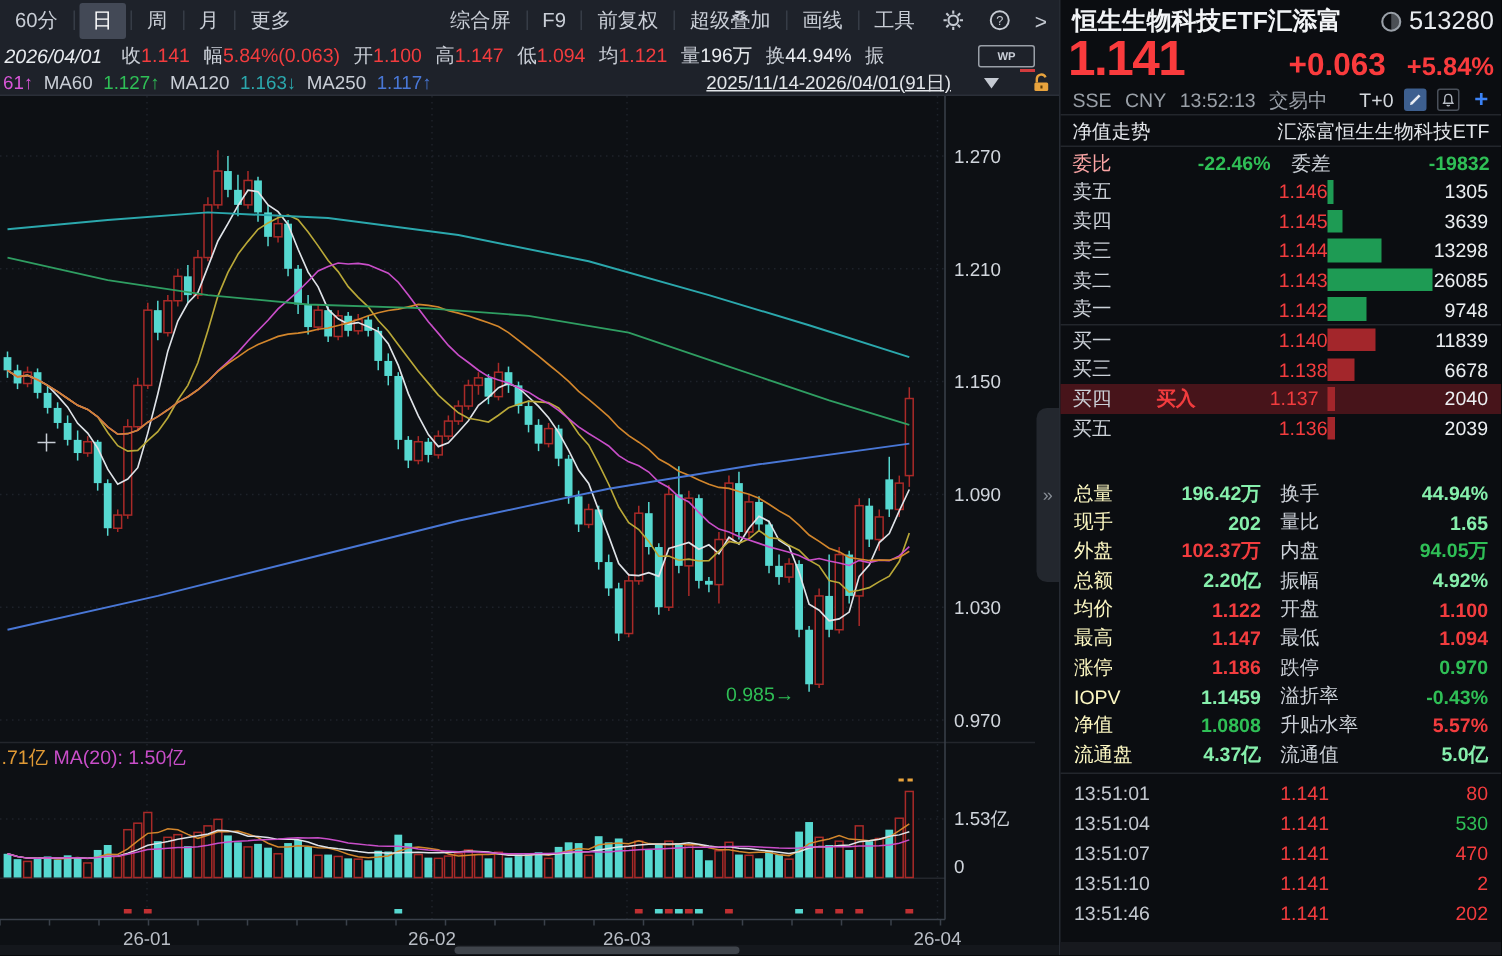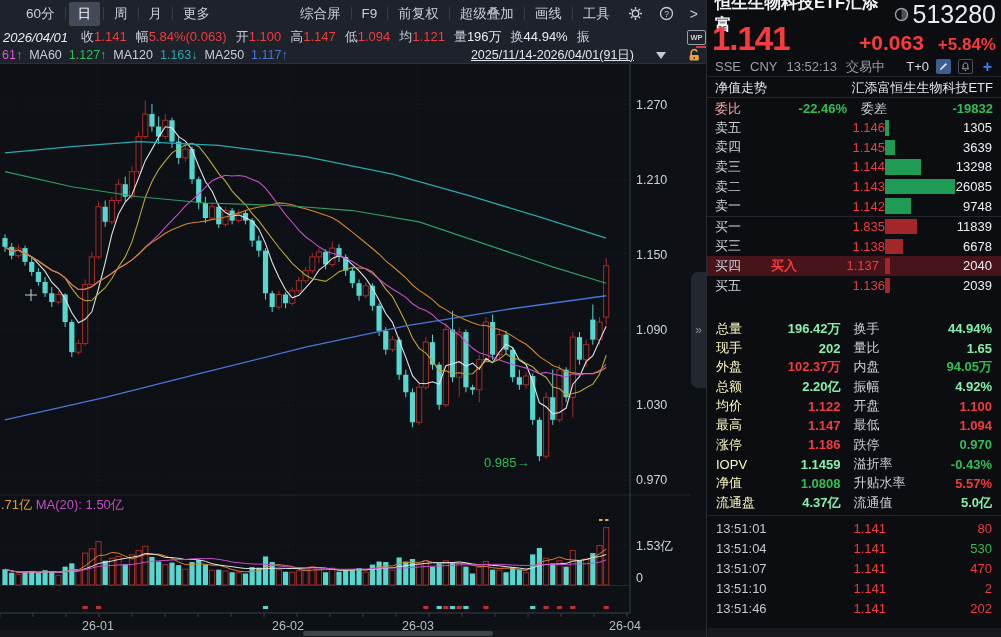--- a/index.html
+++ b/index.html
@@ -1,21 +1,21 @@
 <!DOCTYPE html>
 <html><head>
 <meta charset="utf-8">
 <style>
   html,body{margin:0;padding:0;background:#000;}
   *{box-sizing:border-box;}
   #app{position:relative;width:1001px;height:637px;background:#0d1014;overflow:hidden;
        font-family:"Liberation Sans","DejaVu Sans",sans-serif;color:#c9ced6;-webkit-font-smoothing:antialiased;}
   
   #toolbar{position:absolute;left:0;top:0;width:706px;height:64px;background:#1e222a;border-bottom:1px solid #2a2f38;}
-  .tb-row1{display:flex;height:27px;font-size:13.5px;color:#c9ced6;padding-left:16px;}
+  .tb-row1{display:flex;height:27px;font-size:13.5px;color:#c9ced6;}
   .tb-item{padding:2px 10px;cursor:pointer;white-space:nowrap;}
   .tb-item.active{background:#434956;color:#fff;border-radius:2px;padding:3px 9px;margin:0 3px;}
   .tb-sep{width:1px;height:13px;background:#363c46;}
   .tb-right{margin-left:auto;display:flex;align-items:center;}
   .tb-ico{padding:0 8px;display:flex;align-items:center;cursor:pointer;color:#c5cad2;}
   .tb-row2{display:flex;align-items:center;height:20px;font-size:13px;padding-left:3px;white-space:nowrap;}
   .tb-row2 .fld{margin-right:9px;}
   .lbl{color:#c9ced6;} .v-r{color:#f23c3e;} .v-w{color:#e8ebef;}
   .tb-row3{display:flex;align-items:center;height:16px;font-size:12.5px;padding-left:2px;white-space:nowrap;}
   .ma-it{margin-right:7px;}
@@ -26,21 +26,21 @@
   
   #chart{position:absolute;left:0;top:64px;}
   #vol-legend{position:absolute;left:1px;top:496px;font-size:13px;white-space:nowrap;}
   #vol-legend .o{color:#e09a35;} #vol-legend .m{color:#c94ec9;}
   #scrollbar{position:absolute;left:0;top:630px;width:706px;height:7px;background:#14171c;}
   #scroll-thumb{position:absolute;left:303px;top:1px;width:190px;height:5px;background:#3f444b;border-radius:3px;cursor:pointer;}
   
   #panel{position:absolute;left:706px;top:0;width:295px;height:637px;background:#0b0d11;border-left:1px solid #262b33;font-size:13px;}
   #p-name-row{position:absolute;left:0;top:2px;width:100%;height:24px;display:flex;align-items:center;padding:0 5px 0 8px;}
   #p-name{font-size:16.5px;font-weight:bold;color:#f2f4f6;letter-spacing:0px;}
-  #p-code{font-size:25px;color:#e8ebef;margin-left:2px;}
+  #p-code{font-size:17px;color:#e8ebef;margin-left:2px;}
   #p-price-row{position:absolute;left:0;top:25px;width:100%;height:30px;display:flex;align-items:baseline;padding:0 5px 0 5px;}
   #p-price{font-size:33px;font-weight:bold;color:#fa3b3d;line-height:28px;letter-spacing:-1px;}
   #p-chg{font-size:21px;font-weight:bold;color:#fa3b3d;margin-left:auto;}
   #p-chgp{font-size:17px;font-weight:bold;color:#fa3b3d;margin-left:14px;}
   #p-info-row{position:absolute;left:0;top:57px;width:100%;height:20px;display:flex;align-items:center;padding:0 6px 0 8px;color:#9aa0a8;border-bottom:1px solid #23262c;}
   #p-info-row .gap{margin-right:9px;}
   .mini-ico{width:15px;height:15px;margin-left:7px;display:flex;align-items:center;justify-content:center;cursor:pointer;}
   #p-nav-row{position:absolute;left:0;top:78px;width:100%;height:20px;display:flex;align-items:center;padding:0 8px;color:#e4e7eb;border-bottom:1px solid #23262c;}
   #p-weibi-row{position:absolute;left:0;top:99px;width:100%;height:19px;display:flex;align-items:center;padding:0 8px;}
   .g{color:#2fbf56;} .r{color:#f23c3e;} .w{color:#86efac;}
@@ -60,21 +60,21 @@
   .st-l2{width:76px;margin-left:13px;color:#ccd1d8;}
   .st-v2{flex:1;text-align:right;font-weight:600;}
   #stats-div{position:absolute;left:0;top:515px;width:100%;border-top:1px solid #23262c;}
   #trades{position:absolute;left:0;top:519px;width:100%;}
   .tr-row{height:19.9px;display:flex;align-items:center;padding:0 9px;color:#c3c8cf;}
   .tr-time{width:88px;}
   .tr-price{width:82px;text-align:right;color:#f23c3e;}
   .tr-vol{flex:1;text-align:right;}
   #p-bottom{position:absolute;left:0;top:628px;width:100%;height:9px;background:#17191e;}
   #expander{position:absolute;left:691px;top:272px;width:15px;height:116px;background:#23272e;border-radius:7px 0 0 7px;display:flex;align-items:center;justify-content:center;color:#8a9098;font-size:12px;cursor:pointer;z-index:5;}
-  .wp-badge{position:relative;width:19px;height:15px;border:1px solid #9aa0a8;border-radius:2px;margin-left:auto;margin-right:0;
+  .wp-badge{position:relative;width:38px;height:15px;border:1px solid #9aa0a8;border-radius:2px;margin-left:auto;margin-right:16px;
             display:flex;align-items:center;justify-content:center;font-size:7.5px;font-weight:bold;color:#c9ced6;cursor:pointer;}
   .wp-badge:after{content:"";position:absolute;right:-1px;bottom:-4px;width:10px;height:2px;background:#d23c3e;}
 </style>
 </head>
 <body>
 
 <div id="app">
 
   <div id="toolbar">
     <div class="tb-row1">
@@ -586,21 +586,21 @@
         </div>
         <div class="ob-row">
           <span class="ob-lbl">卖一</span>
           <span class="ob-price" style="width: 128px;">1.142</span>
           <span class="ob-bar" style="width: 26.1591px; background: rgb(30, 155, 84);"></span>
           <span class="ob-vol">9748</span>
         </div>
         <div class="ob-div"></div>
         <div class="ob-row">
           <span class="ob-lbl">买一</span>
-          <span class="ob-price" style="width: 128px;">1.835</span>
+          <span class="ob-price" style="width: 128px;">1.140</span>
           <span class="ob-bar" style="width: 31.7704px; background: rgb(163, 38, 43);"></span>
           <span class="ob-vol">11839</span>
         </div>
         <div class="ob-row">
           <span class="ob-lbl">买三</span>
           <span class="ob-price" style="width: 128px;">1.138</span>
           <span class="ob-bar" style="width: 17.9206px; background: rgb(163, 38, 43);"></span>
           <span class="ob-vol">6678</span>
         </div>
         <div class="ob-row ob-hl">

